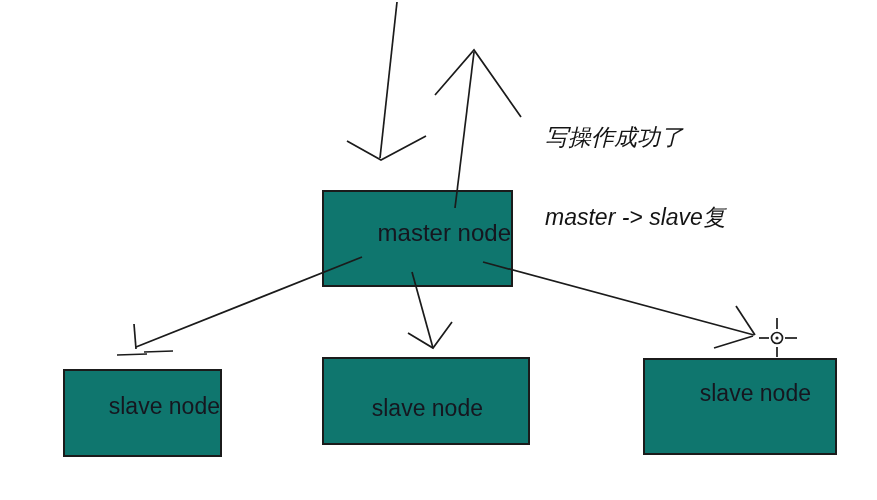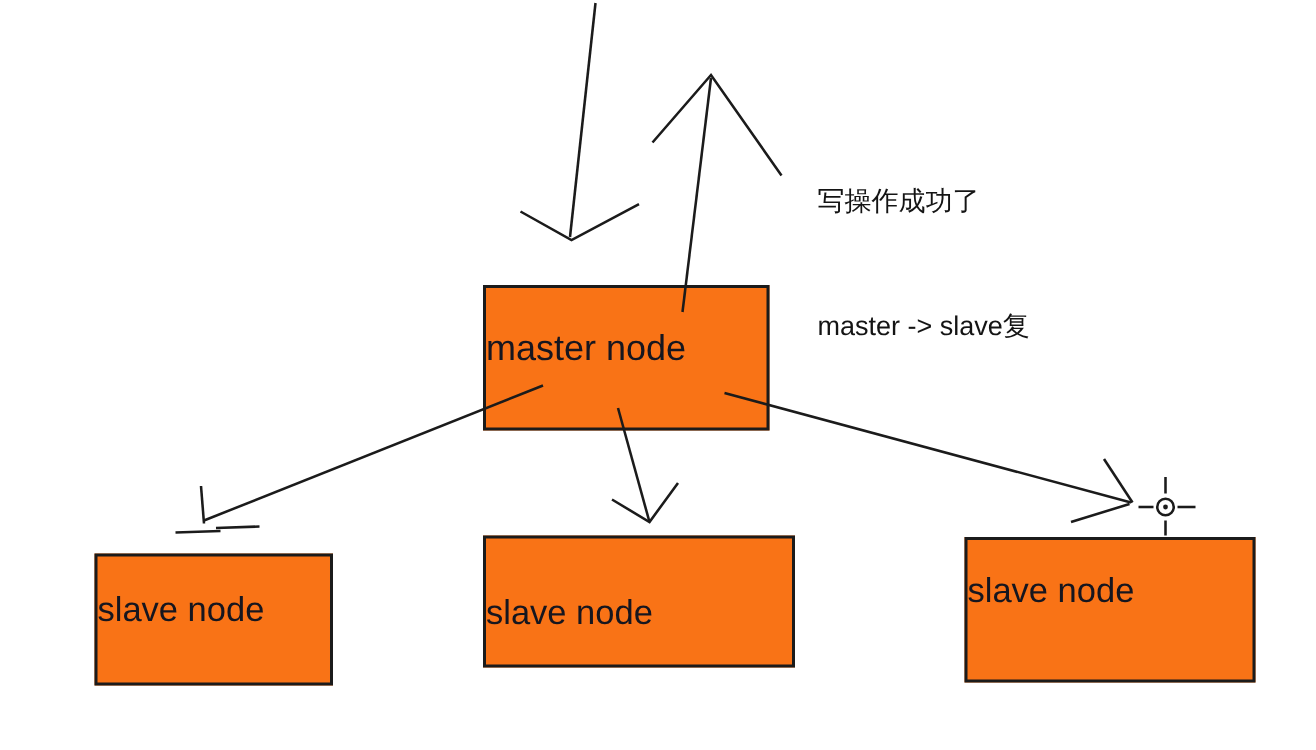--- a/index.html
+++ b/index.html
@@ -8,36 +8,37 @@
     width: 877px;
     height: 500px;
     background: var(--background, #ffffff);
     font-family: "Liberation Sans", "DejaVu Sans", sans-serif;
     overflow: hidden;
   }
   .node {
     position: absolute;
     box-sizing: border-box;
     border: 2px solid var(--line, #1b1b1b);
-    background: #f97316;
+    background: #0f766e;
     display: flex;
     align-items: center;
-    justify-content: flex-start;
+    justify-content: flex-end;
     color: var(--node-text, #16161f);
     font-size: 24px;
   }
   #node-master       { left: 322px; top: 190px; width: 191px; height: 97px; padding-bottom: 12px; }
   #node-slave-left   { left: 63px;  top: 369px; width: 159px; height: 88px; padding-bottom: 14px; font-size: 23px; }
   #node-slave-middle { left: 322px; top: 357px; width: 208px; height: 88px; padding: 14px 45px 0 0; font-size: 23px; }
   #node-slave-right  { left: 643px; top: 358px; width: 194px; height: 97px; padding: 0 24px 26px 0; font-size: 23px; }
   .ann {
     position: absolute;
     color: var(--annotation-text, #141414);
-    font-size: 18px;
+    font-size: 23px;
     white-space: nowrap;
+    font-style: italic;
   }
   #ann-write { left: 545px; top: 122px; }
   #ann-repl  { left: 545px; top: 199px; line-height: 37px; }
   svg.arrows {
     position: absolute;
     left: 0; top: 0;
     width: 877px; height: 500px;
     pointer-events: none;
     color: var(--line, #1b1b1b);
   }

